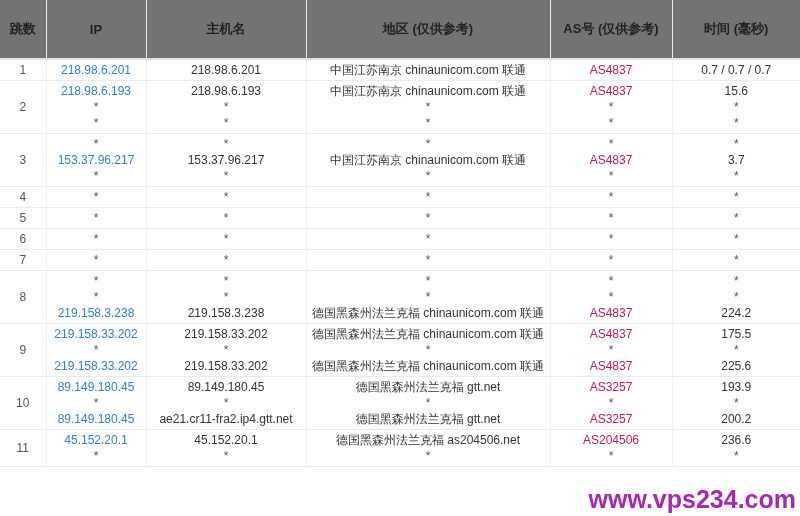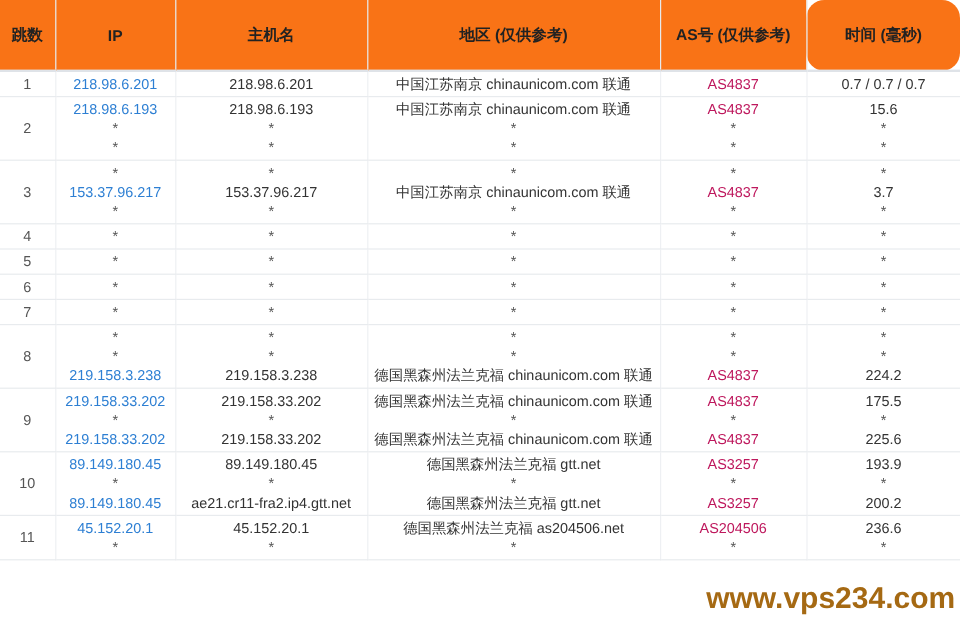--- a/index.html
+++ b/index.html
@@ -19,32 +19,32 @@
     background: #fff;
   }
   table.trace {
     width: 800px;
     border-collapse: collapse;
     table-layout: fixed;
     font-size: 12px;
     color: #333;
   }
   table.trace thead th {
-    background: #f97316;
+    background: #737373;
     font-weight: bold;
     font-size: 13px;
     color: #222;
     border-bottom: 2px solid #dfe3e8;
     border-right: 1px solid #e6e9ed;
     padding: 20px 4px;
     text-align: center;
     vertical-align: middle;
     height: 34px;
   }
-  table.trace thead th:last-child { border-right: none; border-radius: 15px; }
+  table.trace thead th:last-child { border-right: none; }
   table.trace td {
     border-bottom: 1px solid #e8ebee;
     border-right: 1px solid #eef0f3;
     padding: 2px 4px;
     text-align: center;
     vertical-align: middle;
     line-height: 16px;
     color: #333;
   }
   table.trace td:last-child { border-right: none; text-align: center; }
@@ -62,21 +62,21 @@
   .star { color: #555; }
   .geo-line { white-space: nowrap; font-size: 12px; }
   .hop-num { color: #555; }
 
   .watermark {
     position: absolute;
     right: 4px;
     bottom: 2px;
     font-size: 25px;
     font-weight: bold;
-    color: #a16207;
+    color: #a21caf;
     letter-spacing: 0px;
     font-family: "Liberation Sans", sans-serif;
     pointer-events: none;
     opacity: 0.95;
   }
 </style>
 </head>
 <body>
 
 <div id="root">

